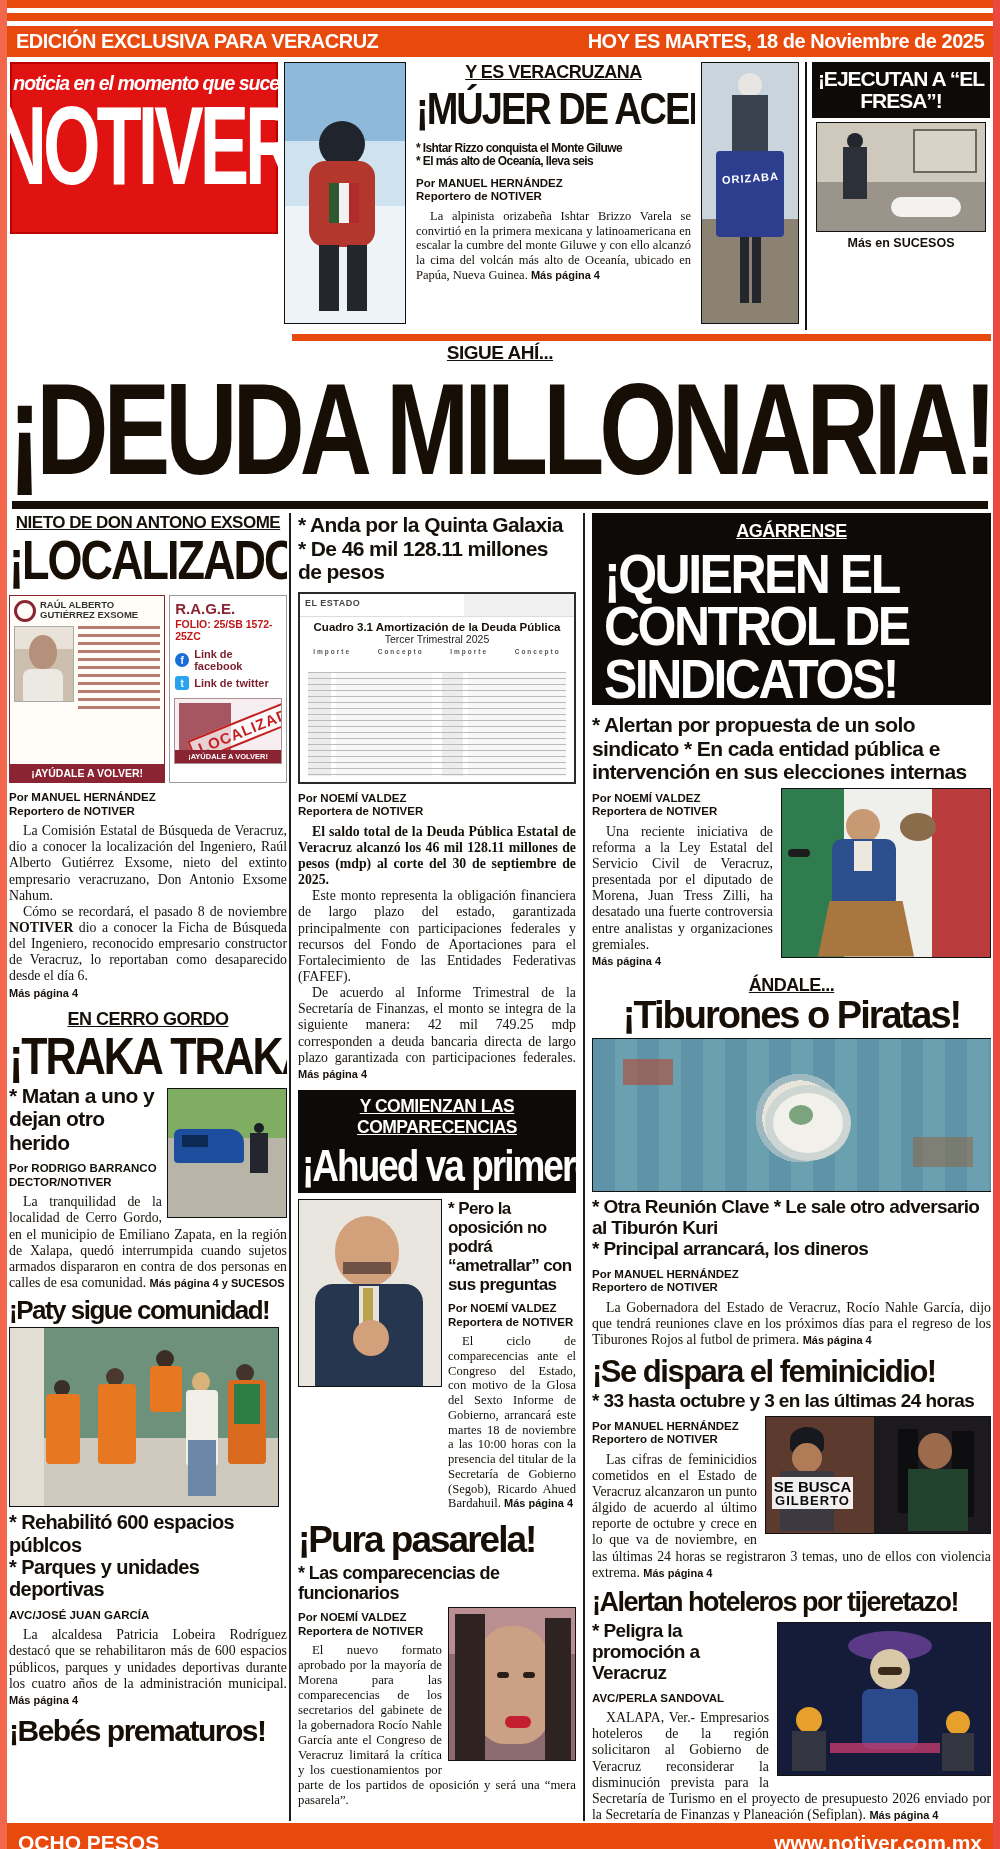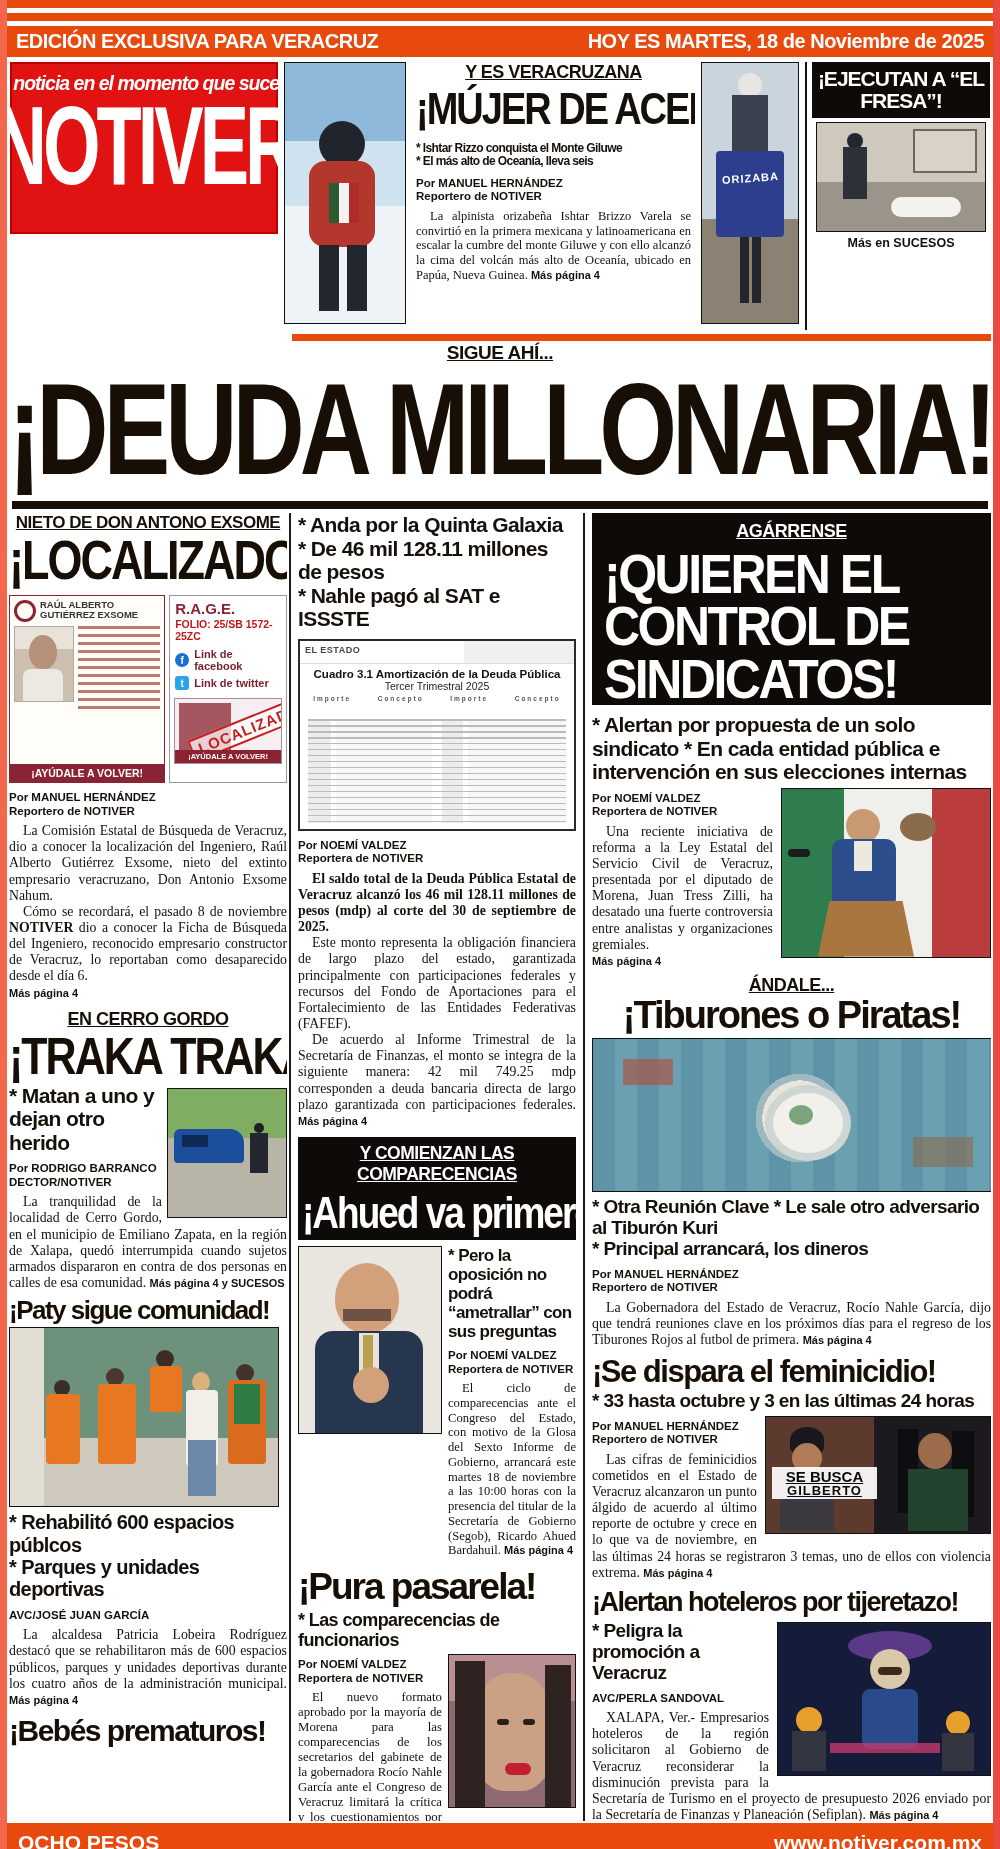--- a/index.html
+++ b/index.html
@@ -91,21 +91,21 @@
   .bn-hl{font-weight:bold;font-size:37px;letter-spacing:-2px;text-align:center;white-space:nowrap;
         transform:scaleY(1.2);transform-origin:50% 0;margin-top:3px;}
   
   .sind-box{background:#0d0a07;color:#fff;padding:8px 12px 16px 12px;}
   .sind-box .kicker{color:#fff;}
   .sind-hl{font-weight:bold;font-size:50px;letter-spacing:-2.5px;line-height:.94;margin-top:6px;
         transform:scaleY(1.12);transform-origin:0 0;}
   .bottom-bar{height:39px;background:#e84a0e;color:#fff;display:flex;justify-content:space-between;
         align-items:center;padding:0 18px;font-weight:bold;font-size:21px;margin-top:2px;}
   .photo-label{position:absolute;color:#fff;font-weight:bold;text-align:center;}
-  .sebusca{left:6px;bottom:34px;width:105px;background:rgba(255,255,255,.92);color:#0a0a0a;font-size:15px;line-height:1.0;padding:2px 0;text-decoration:underline;}
+  .sebusca{left:6px;bottom:24px;width:81px;background:rgba(255,255,255,.92);color:#0a0a0a;font-size:15px;line-height:1.0;padding:2px 0;}
   .sebusca small{display:block;font-size:13px;letter-spacing:1px;}
   .flagtxt{left:10%;top:42%;width:80%;font-size:11px;letter-spacing:1px;transform:rotate(-4deg);}
 </style>
 </head>
 <body>
 
 <div class="page">
   <div class="side l"></div>
   <div class="side r"></div>
 
@@ -279,21 +279,20 @@
         <div class="clear"></div>
       </div>
 
     </div>
 
     <div class="col col-mid">
       <div>
         <div class="bullets" style="font-size:21px;">
           <div>* Anda por la Quinta Galaxia</div>
           <div>* De 46 mil 128.11 millones de pesos</div>
-          <div>* Nahle pagó al SAT e ISSSTE</div>
         </div>
         <div class="tablefig">
           <div class="tf-top"></div>
           <div class="tf-corner">EL ESTADO</div>
           <div class="tf-title">Cuadro 3.1 Amortización de la Deuda Pública</div>
           <div class="tf-sub">Tercer Trimestral 2025</div>
           <div class="tf-headrow">
             <span>Importe</span>
             <span>Concepto</span>
             <span>Importe</span>

